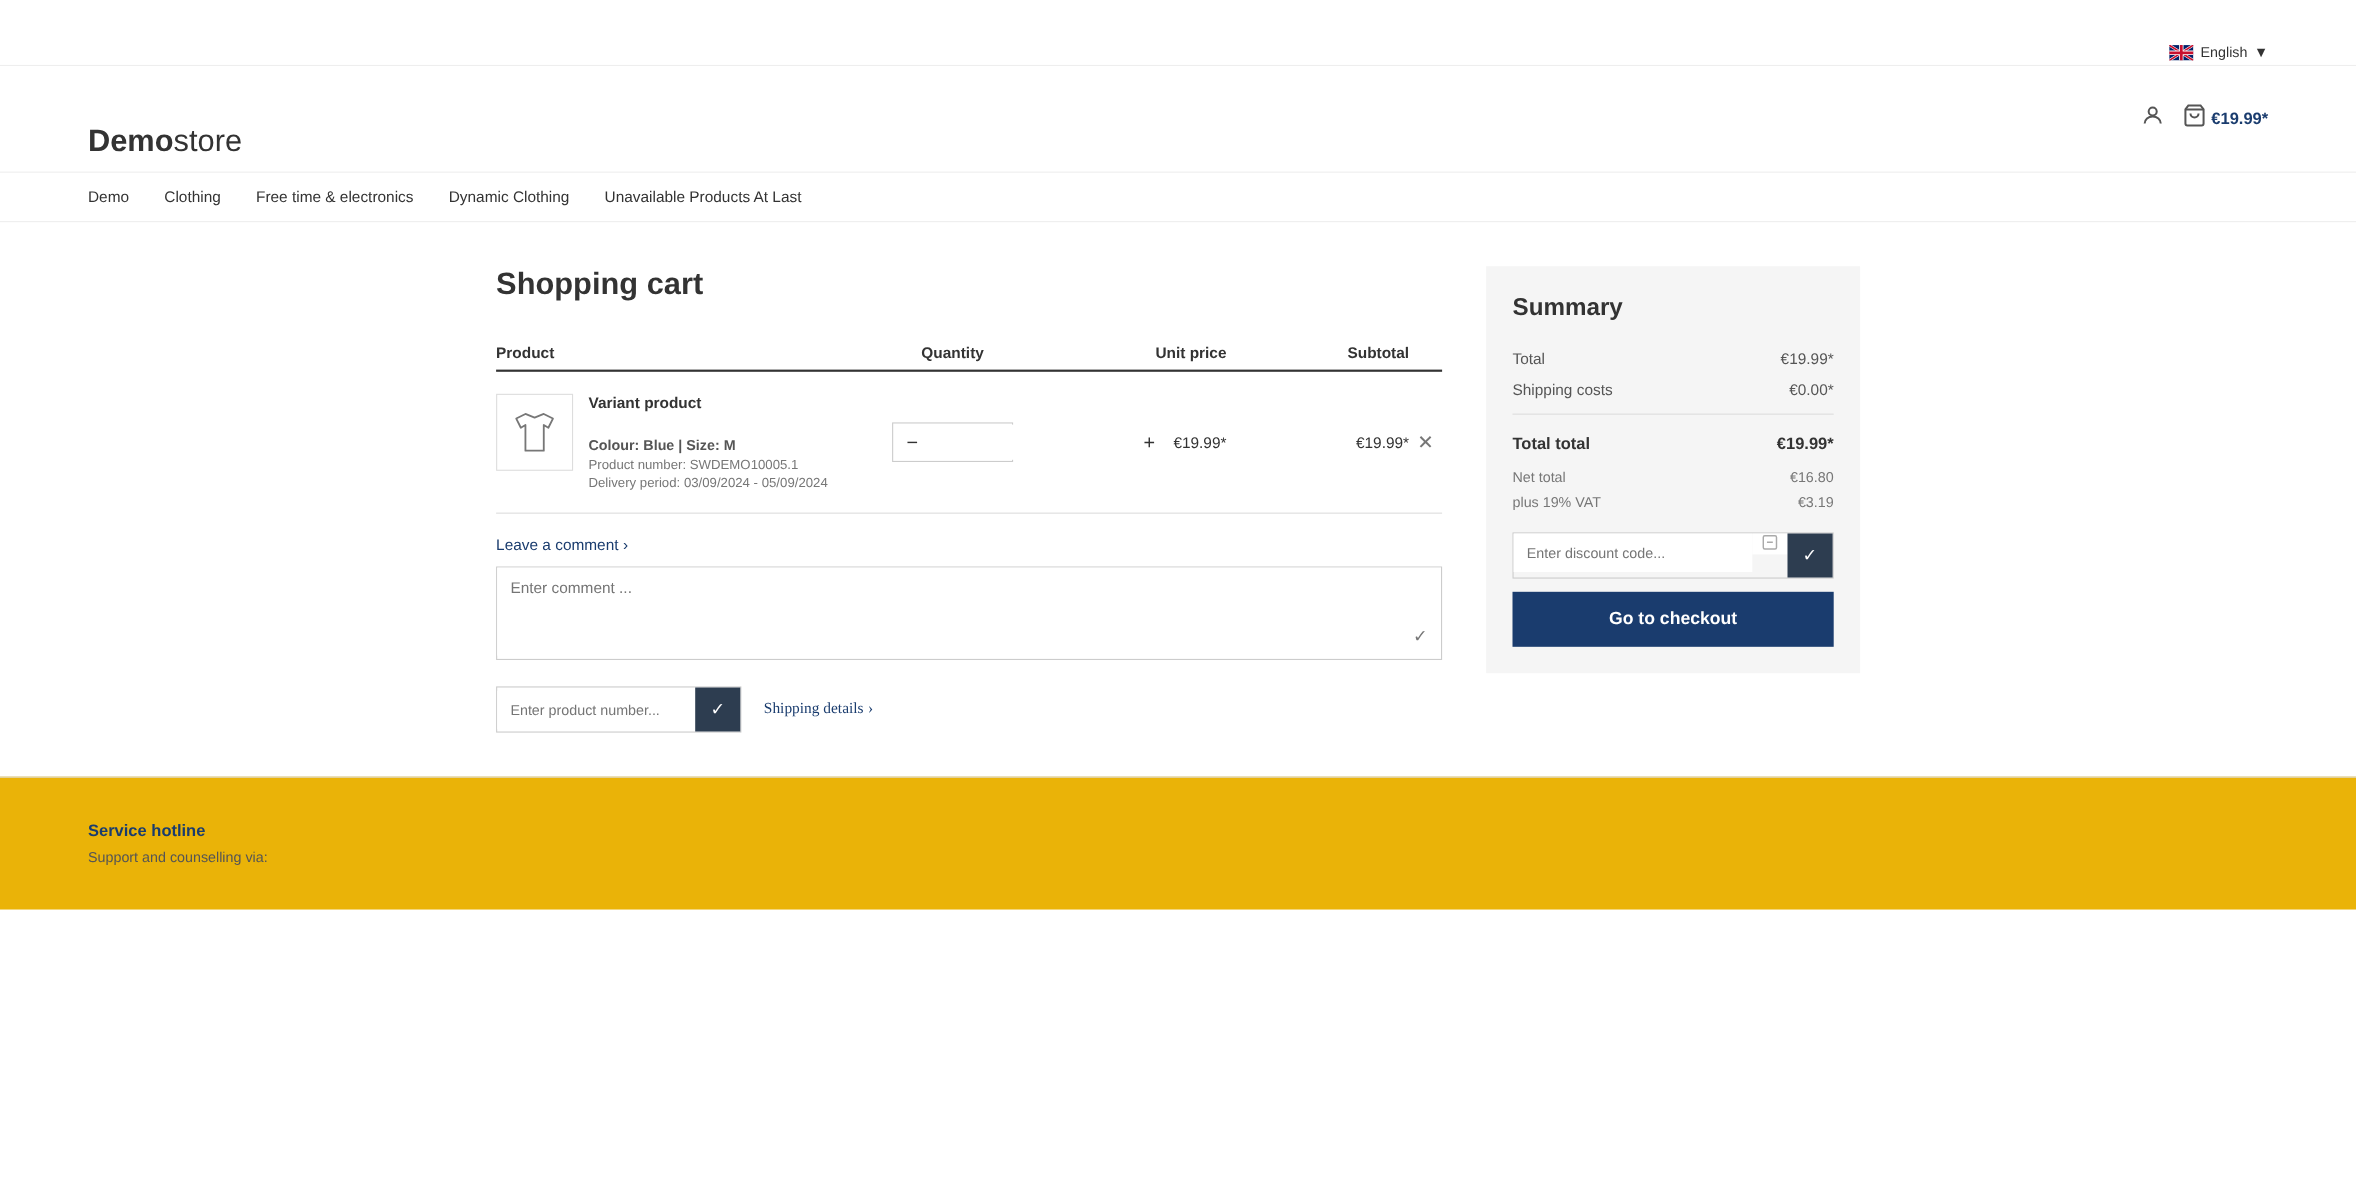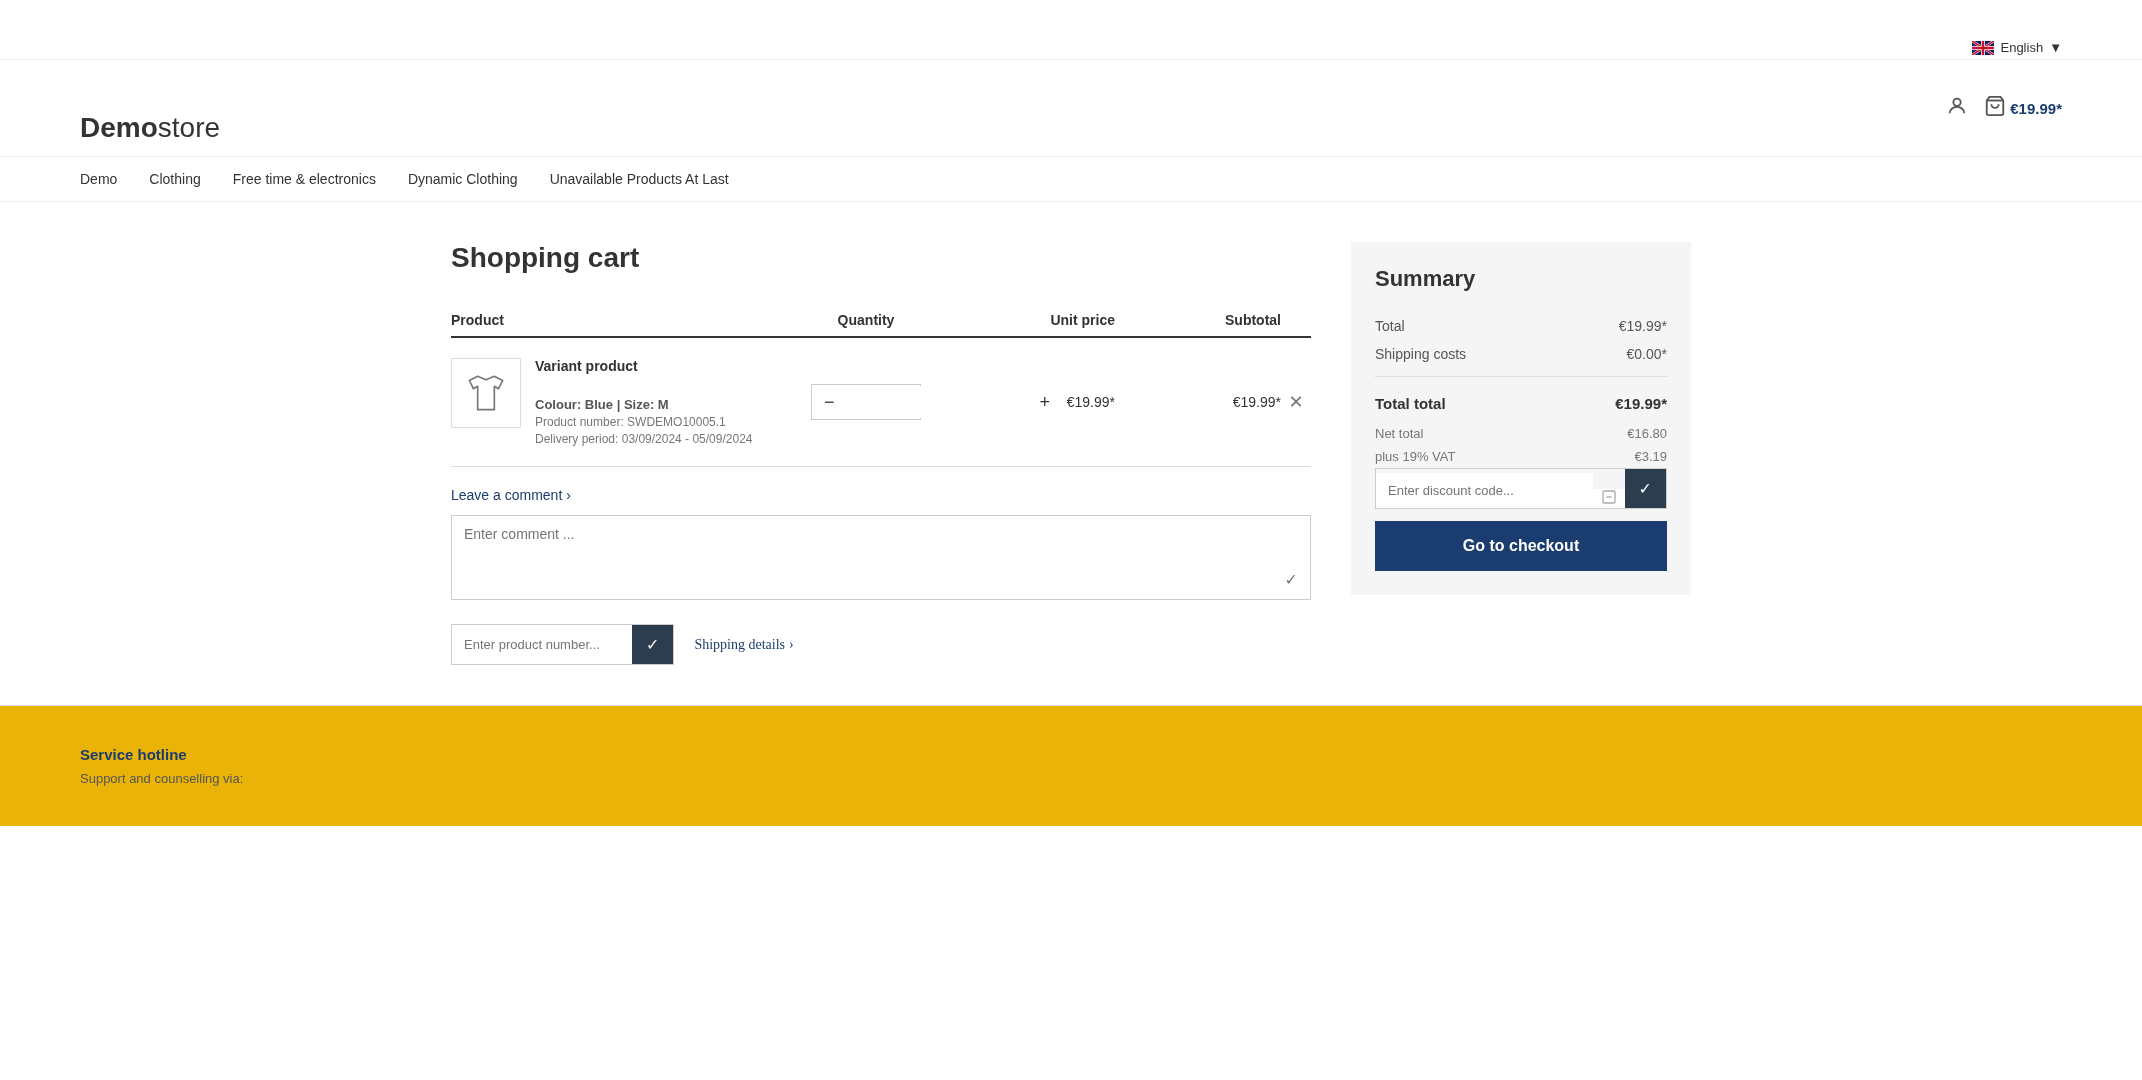--- a/index.html
+++ b/index.html
@@ -321,21 +321,22 @@
     .summary-net-row {
       display: flex;
       justify-content: space-between;
       padding: 4px 0;
       font-size: 13px;
       color: #777;
     }
 
     .discount-row {
       display: flex;
-      align-items: flex-end;
+      align-items: flex-start;
+      margin-top: 16px;
       border: 1px solid #ccc;
     }
     .discount-input {
       flex: 1;
       border: none;
       outline: none;
       padding: 10px 12px;
       font-size: 13px;
       background: #fff;
       color: #999;

